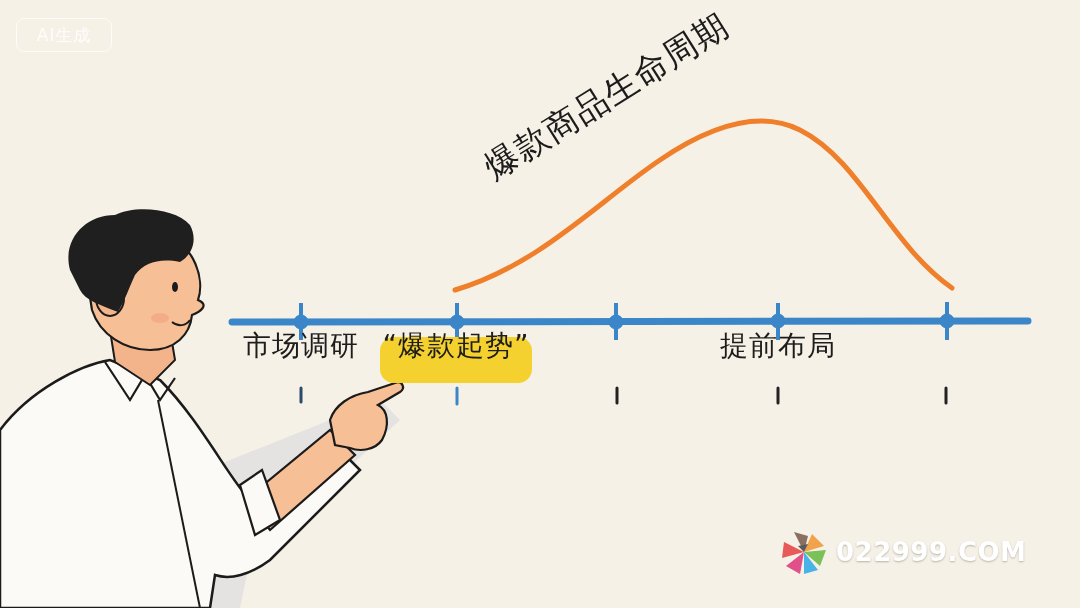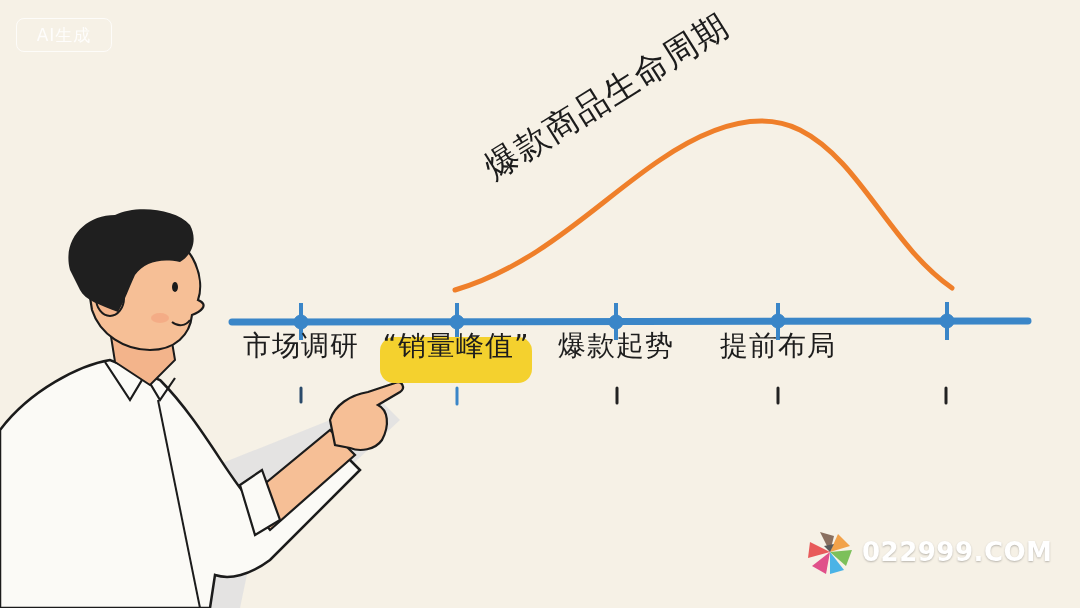--- a/index.html
+++ b/index.html
@@ -2,21 +2,21 @@
 <html><head>
 <meta charset="utf-8">
 <style>
   html,body{margin:0;padding:0;}
   body{width:1080px;height:608px;overflow:hidden;background:#f6f1e6;position:relative;font-family:"DejaVu Sans",sans-serif;}
   .canvas{position:absolute;left:0;top:0;width:1080px;height:608px;}
   .badge{position:absolute;left:16px;top:18px;width:94px;height:32px;border:1.5px solid rgba(255,255,255,0.75);border-radius:8px;color:rgba(255,255,255,0.85);font-size:17px;line-height:32px;text-align:center;letter-spacing:1px;}
   .title{position:absolute;left:488px;top:148px;font-size:34px;color:#1c1c1c;transform-origin:left center;transform:rotate(-32deg);white-space:nowrap;letter-spacing:1px;}
   .stage-label{position:absolute;top:327px;font-size:28px;color:#1d1d1d;white-space:nowrap;transform:translateX(-50%);letter-spacing:1px;}
   .highlight{position:absolute;left:380px;top:337px;width:152px;height:46px;background:#f4d12e;border-radius:14px;}
-  .watermark{position:absolute;left:806px;top:528px;display:flex;align-items:center;gap:8px;}
+  .watermark{position:absolute;left:780px;top:528px;display:flex;align-items:center;gap:8px;}
   .wm-text{font-family:"DejaVu Sans",sans-serif;font-weight:bold;font-size:26px;color:#ffffff;text-shadow:0 1px 2px rgba(0,0,0,0.25);letter-spacing:0.5px;}
 </style>
 </head>
 <body>
 
 <div class="canvas">
 
   <div class="badge">AI生成</div>
 
   <svg width="1080" height="608" style="position:absolute;left:0;top:0">
@@ -82,22 +82,21 @@
 
       <path d="M330,420 C335,405 350,395 368,392 L395,383 C402,380 406,388 400,392 L378,405 C388,410 390,425 382,440 C375,450 360,452 350,448 L335,445 Z" fill="#f6bf96" stroke="#1b1b1b" stroke-width="2.2"></path>
     </g>
   </svg>
 
   <div class="title">爆款商品生命周期</div>
 
   <div class="highlight"></div>
 
   <div class="stage-label" style="left:301px">市场调研</div>
-  <div class="stage-label" style="left:456px">“销量峰值”</div>
-  <div class="stage-label" style="left:616px">爆款起势</div>
+  <div class="stage-label" style="left:456px">“爆款起势”</div>
   <div class="stage-label" style="left:778px">提前布局</div>
 
   <div class="watermark">
     <svg width="48" height="48" viewBox="0 0 48 48">
       <polygon points="24,24 14,4 28,8" fill="#8a7060"></polygon>
       <polygon points="24,24 32,6 44,18" fill="#f2a24a"></polygon>
       <polygon points="24,24 46,22 40,38" fill="#7cc05a"></polygon>
       <polygon points="24,24 38,42 24,46" fill="#4ab3e6"></polygon>
       <polygon points="24,24 20,46 6,38" fill="#e0508a"></polygon>
       <polygon points="24,24 2,30 4,14" fill="#e85a5a"></polygon>

